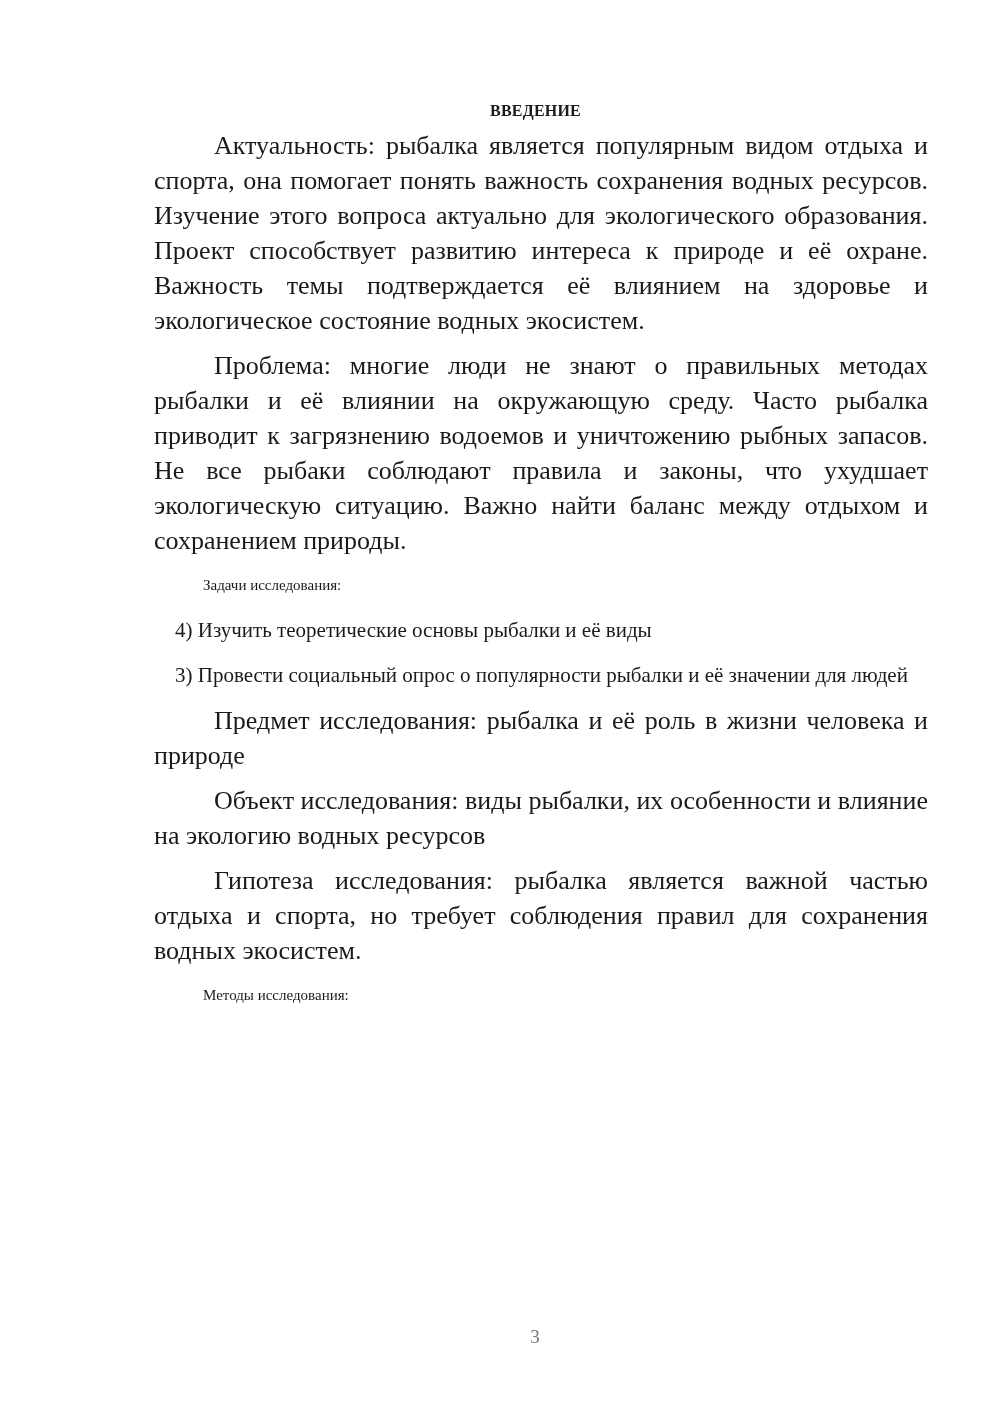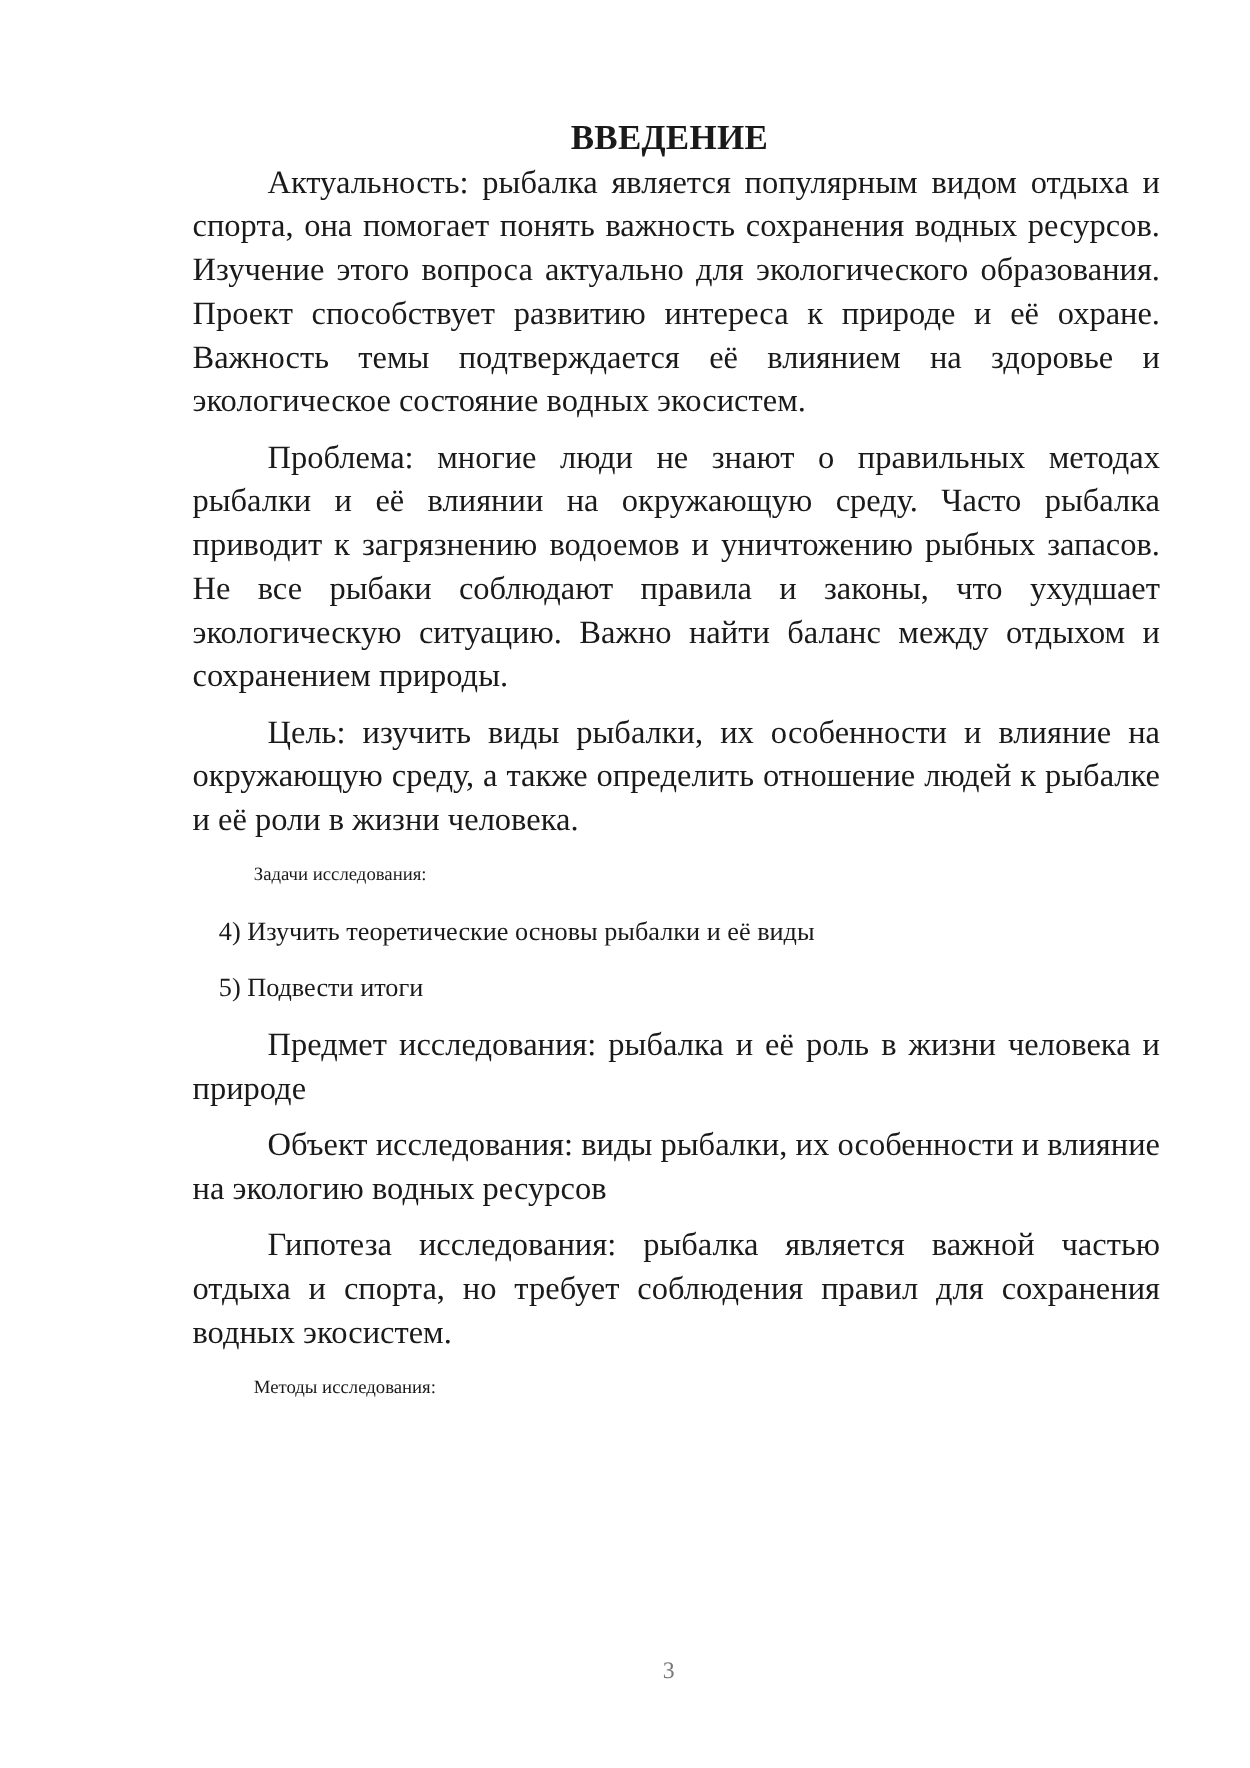--- a/index.html
+++ b/index.html
@@ -17,21 +17,21 @@
     }
     .page {
       position: absolute;
       left: 143px;
       top: 96px;
       width: 785px;
     }
     .title {
       text-align: center;
       font-weight: bold;
-      font-size: 28px;
+      font-size: 16px;
       line-height: 30px;
       margin: 0 0 2px 0;
       letter-spacing: 0.2px;
     }
     .para {
       font-size: 26px;
       line-height: 35px;
       text-align: justify;
       text-indent: 60px;
       margin: 0 0 10px 11px;
@@ -60,25 +60,24 @@
     }
   </style>
 </head>
 <body>
 
 <div class="page">
   <h1 class="title">ВВЕДЕНИЕ</h1>
 
   <p class="para">Актуальность: рыбалка является популярным видом отдыха и спорта, она помогает понять важность сохранения водных ресурсов. Изучение этого вопроса актуально для экологического образования. Проект способствует развитию интереса к природе и её охране. Важность темы подтверждается её влиянием на здоровье и экологическое состояние водных экосистем.</p>
   <p class="para">Проблема: многие люди не знают о правильных методах рыбалки и её влиянии на окружающую среду. Часто рыбалка приводит к загрязнению водоемов и уничтожению рыбных запасов. Не все рыбаки соблюдают правила и законы, что ухудшает экологическую ситуацию. Важно найти баланс между отдыхом и сохранением природы.</p>
-  <p class="para">Цель: изучить виды рыбалки, их особенности и влияние на окружающую среду, а также определить отношение людей к рыбалке и её роли в жизни человека.</p>
 
   <p class="plain">Задачи исследования:</p>
   <p class="list-item">4) Изучить теоретические основы рыбалки и её виды</p>
-  <p class="list-item">5) Подвести итоги</p>
+  <p class="list-item">3) Провести социальный опрос о популярности рыбалки и её значении для людей</p>
 
   <p class="para">Предмет исследования: рыбалка и её роль в жизни человека и природе</p>
   <p class="para">Объект исследования: виды рыбалки, их особенности и влияние на экологию водных ресурсов</p>
   <p class="para">Гипотеза исследования: рыбалка является важной частью отдыха и спорта, но требует соблюдения правил для сохранения водных экосистем.</p>
 
   <p class="plain">Методы исследования:</p>
 </div>
 
 <div class="page-number">3</div>
 

